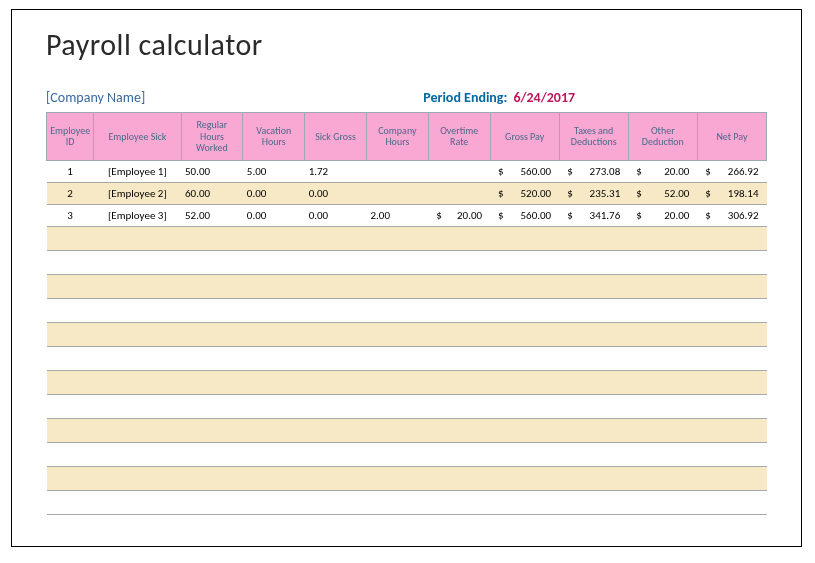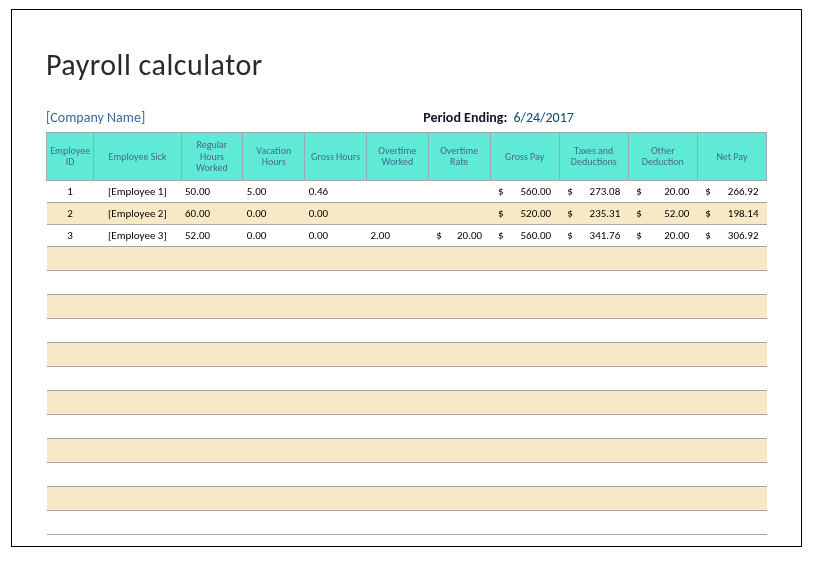--- a/index.html
+++ b/index.html
@@ -10,21 +10,21 @@
     height: 563px;
     position: relative;
   }
   .frame {
     position: absolute;
     left: 11px;
     top: 9px;
     width: 791px;
     height: 538px;
     border: 1px solid #000;
-    padding: 36px 34px 20px 34px;
+    padding: 16px 34px 20px 34px;
   }
   .title {
     font-size: 30px;
     font-weight: 400;
     color: #2a2a2a;
     letter-spacing: 0.5px;
     margin-bottom: 26px;
   }
   .meta-row {
     display: flex;
@@ -35,36 +35,36 @@
     color: #3a6aa0;
     font-size: 14px;
   }
   .period-wrap {
     margin-left: 278px;
     display: flex;
     align-items: baseline;
     gap: 6px;
   }
   .period-label {
-    color: #0f172a;
+    color: #0369a1;
     font-size: 14px;
     font-weight: 700;
   }
   .period-date {
-    color: #0c4a6e;
+    color: #be185d;
     font-size: 14px;
-    font-weight: 400;
+    font-weight: 700;
   }
   table {
     width: 100%;
     border-collapse: collapse;
     table-layout: fixed;
   }
   thead th {
-    background: #5eead4;
+    background: #f9a8d4;
     color: #4a6a8a;
     font-weight: 400;
     font-size: 10px;
     line-height: 1.15;
     text-align: center;
     padding: 6px 2px;
     border: 1px solid #9fa8b0;
     vertical-align: middle;
     height: 34px;
   }
@@ -117,36 +117,36 @@
         <col class="c-money">
         <col class="c-money">
         <col class="c-money">
     </colgroup>
     <thead>
       <tr>
         <th>Employee ID</th>
         <th>Employee Sick</th>
         <th>Regular Hours Worked</th>
         <th>Vacation Hours</th>
-        <th>Gross Hours</th>
-        <th>Overtime Worked</th>
+        <th>Sick Gross</th>
+        <th>Company Hours</th>
         <th>Overtime Rate</th>
         <th>Gross Pay</th>
         <th>Taxes and Deductions</th>
         <th>Other Deduction</th>
         <th>Net Pay</th>
       </tr>
     </thead>
     <tbody id="tbody">
         <tr>
           <td class="c-id">1</td>
           <td class="c-name">[Employee 1]</td>
           <td class="c-num">50.00</td>
           <td class="c-num">5.00</td>
-          <td class="c-num">0.46</td>
+          <td class="c-num">1.72</td>
           <td class="c-num"></td>
           <td class="c-money"></td>
           <td class="c-money"><span class="money-cell">
               <span class="sym">$</span>
               <span class="amt">560.00</span>
             </span></td>
           <td class="c-money"><span class="money-cell">
               <span class="sym">$</span>
               <span class="amt">273.08</span>
             </span></td>

